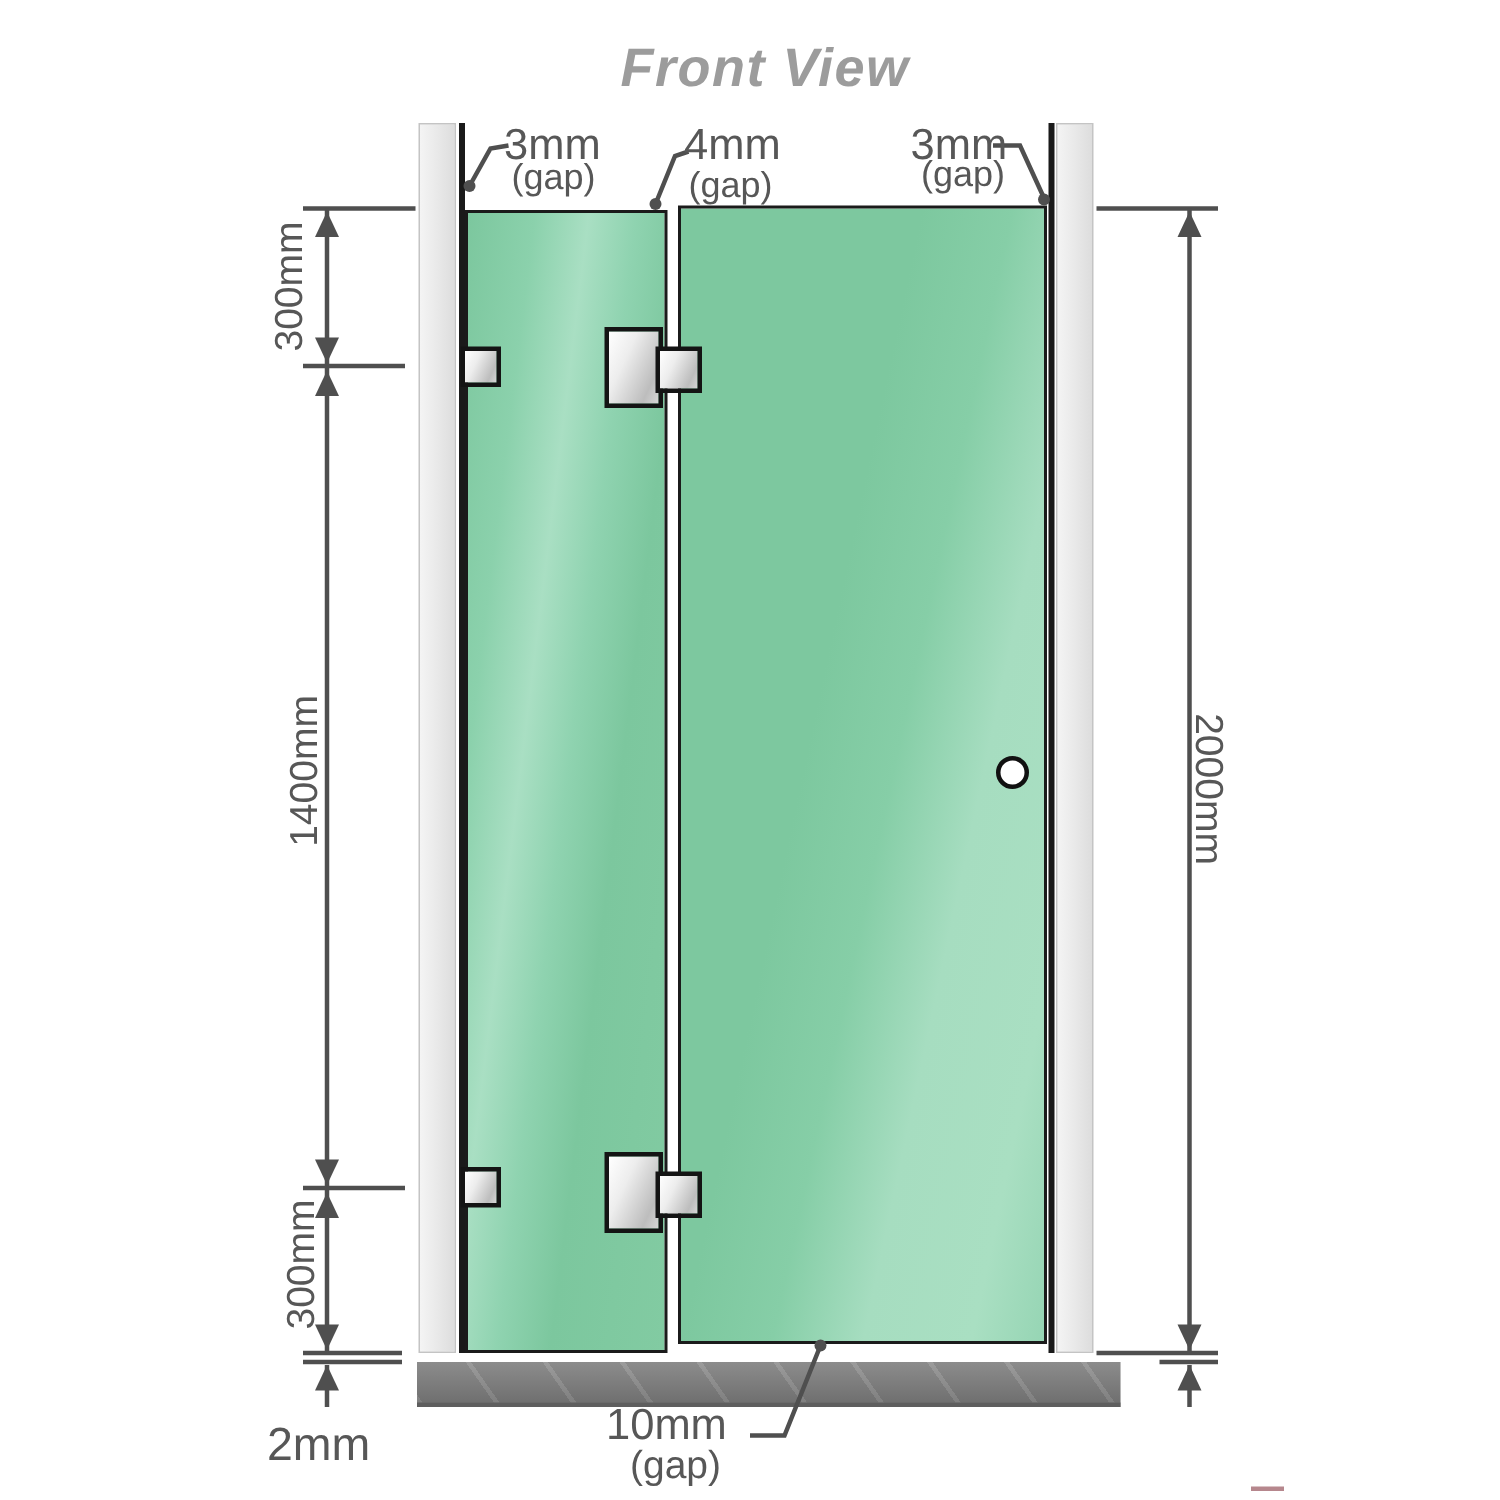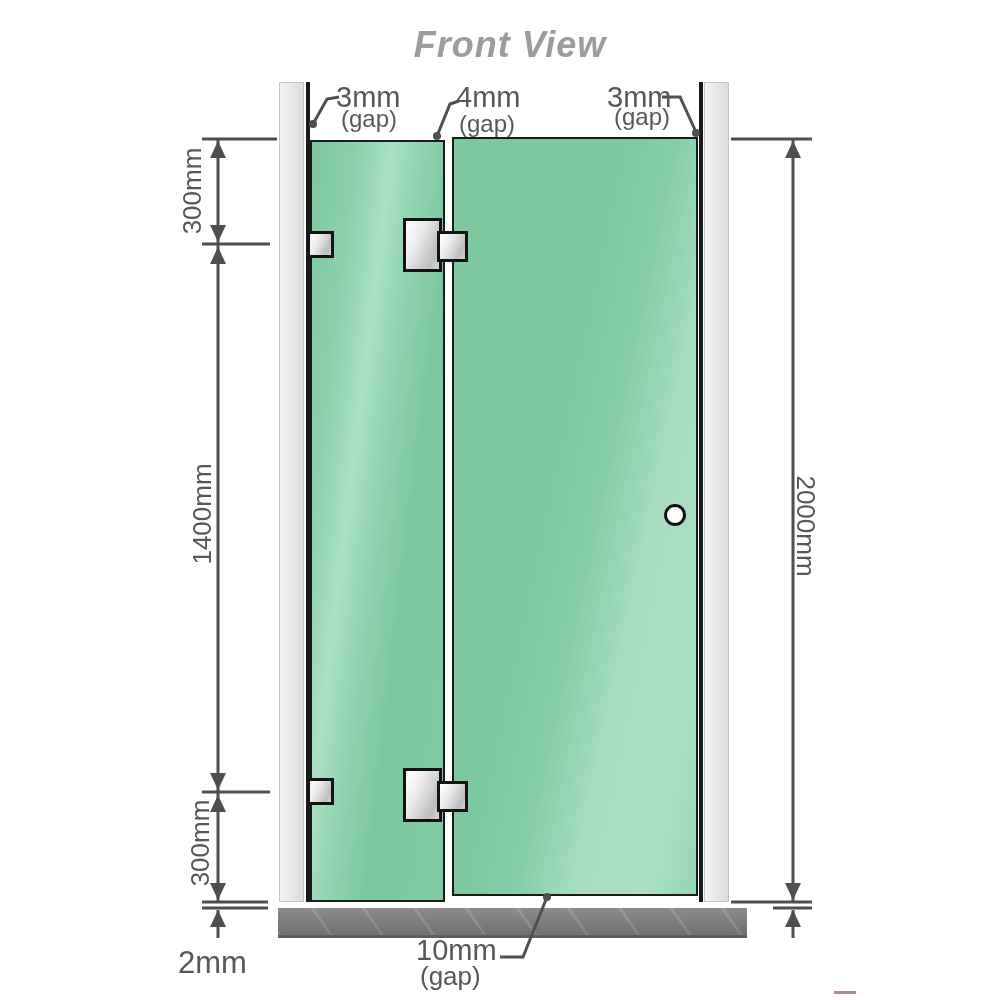--- a/index.html
+++ b/index.html
@@ -132,17 +132,17 @@
   <div class="dim-label" style="left:607px;top:83px;font-size:29px;">3mm</div>
   <div class="dim-label gap-unit" style="left:614px;top:105px;">(gap)</div>
 
   <div class="dim-label rot-ccw" style="left:192px;top:191px;">300mm</div>
   <div class="dim-label rot-ccw" style="left:202px;top:514px;">1400mm</div>
   <div class="dim-label rot-ccw" style="left:200px;top:843px;">300mm</div>
   <div class="dim-label rot-cw" style="left:806px;top:526px;">2000mm</div>
 
   <div class="dim-label" style="left:178px;top:936px;font-size:31px;margin-top:11px;">2mm</div>
 
-  <div class="dim-label" style="left:416px;top:936px;font-size:29px;">10mm</div>
+  <div class="dim-label" style="left:404px;top:936px;font-size:29px;">10mm</div>
   <div class="dim-label" style="left:420px;top:963px;">(gap)</div>
 
   <div class="artifact"></div>
 </div>
 
 </body></html>

